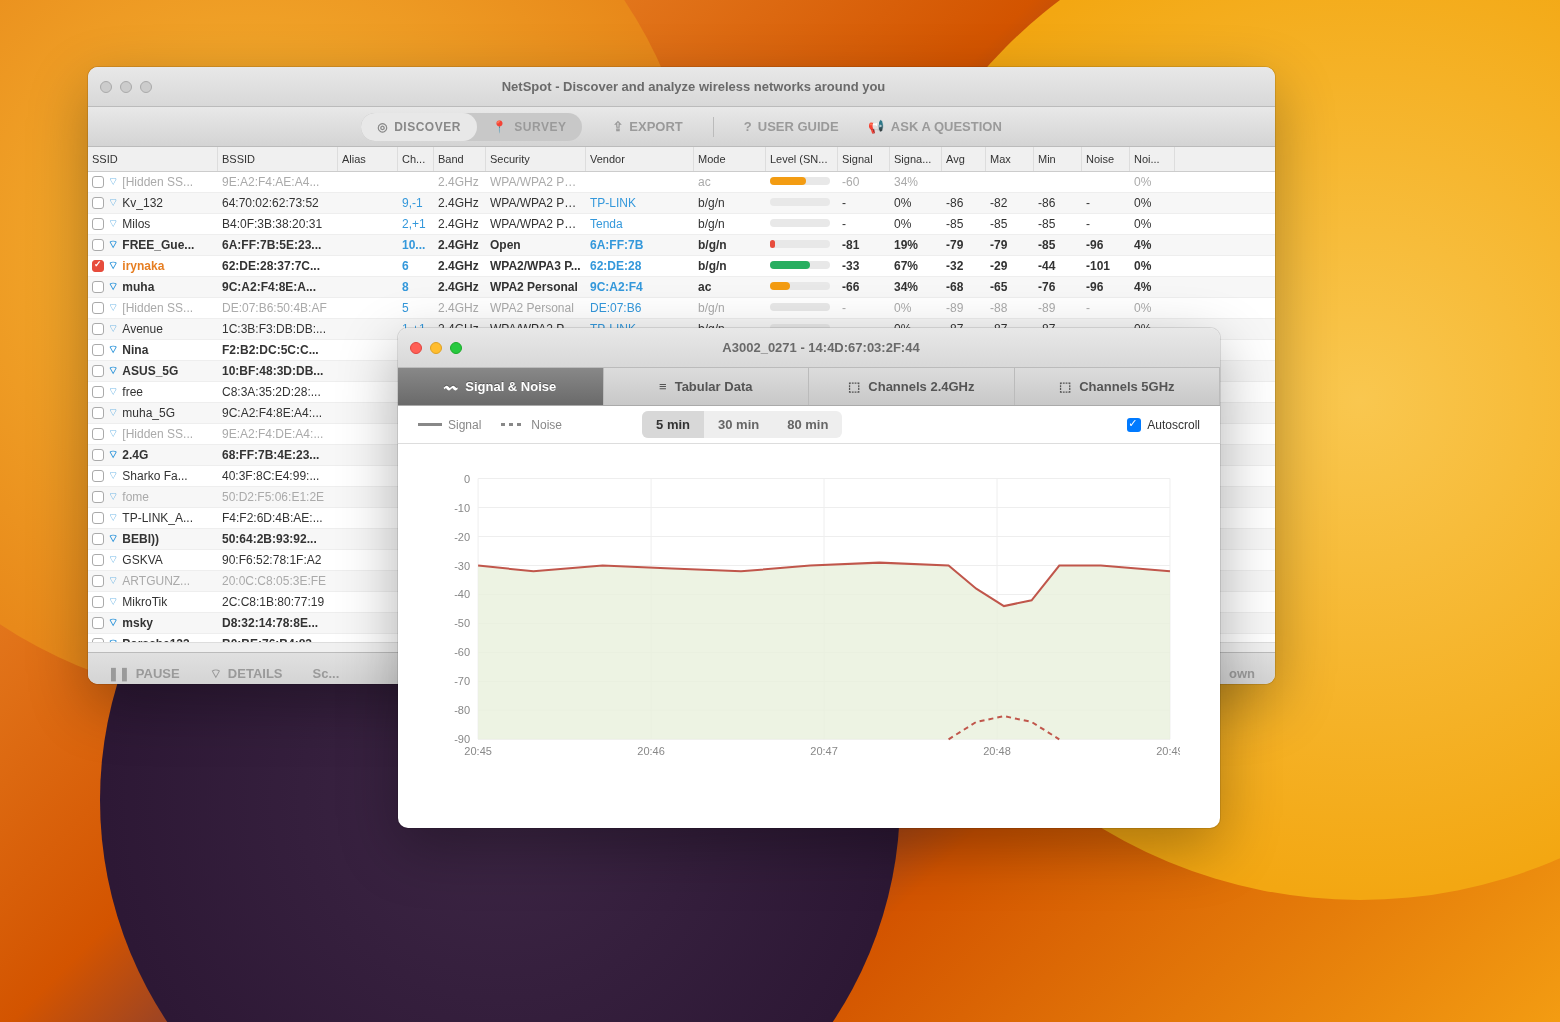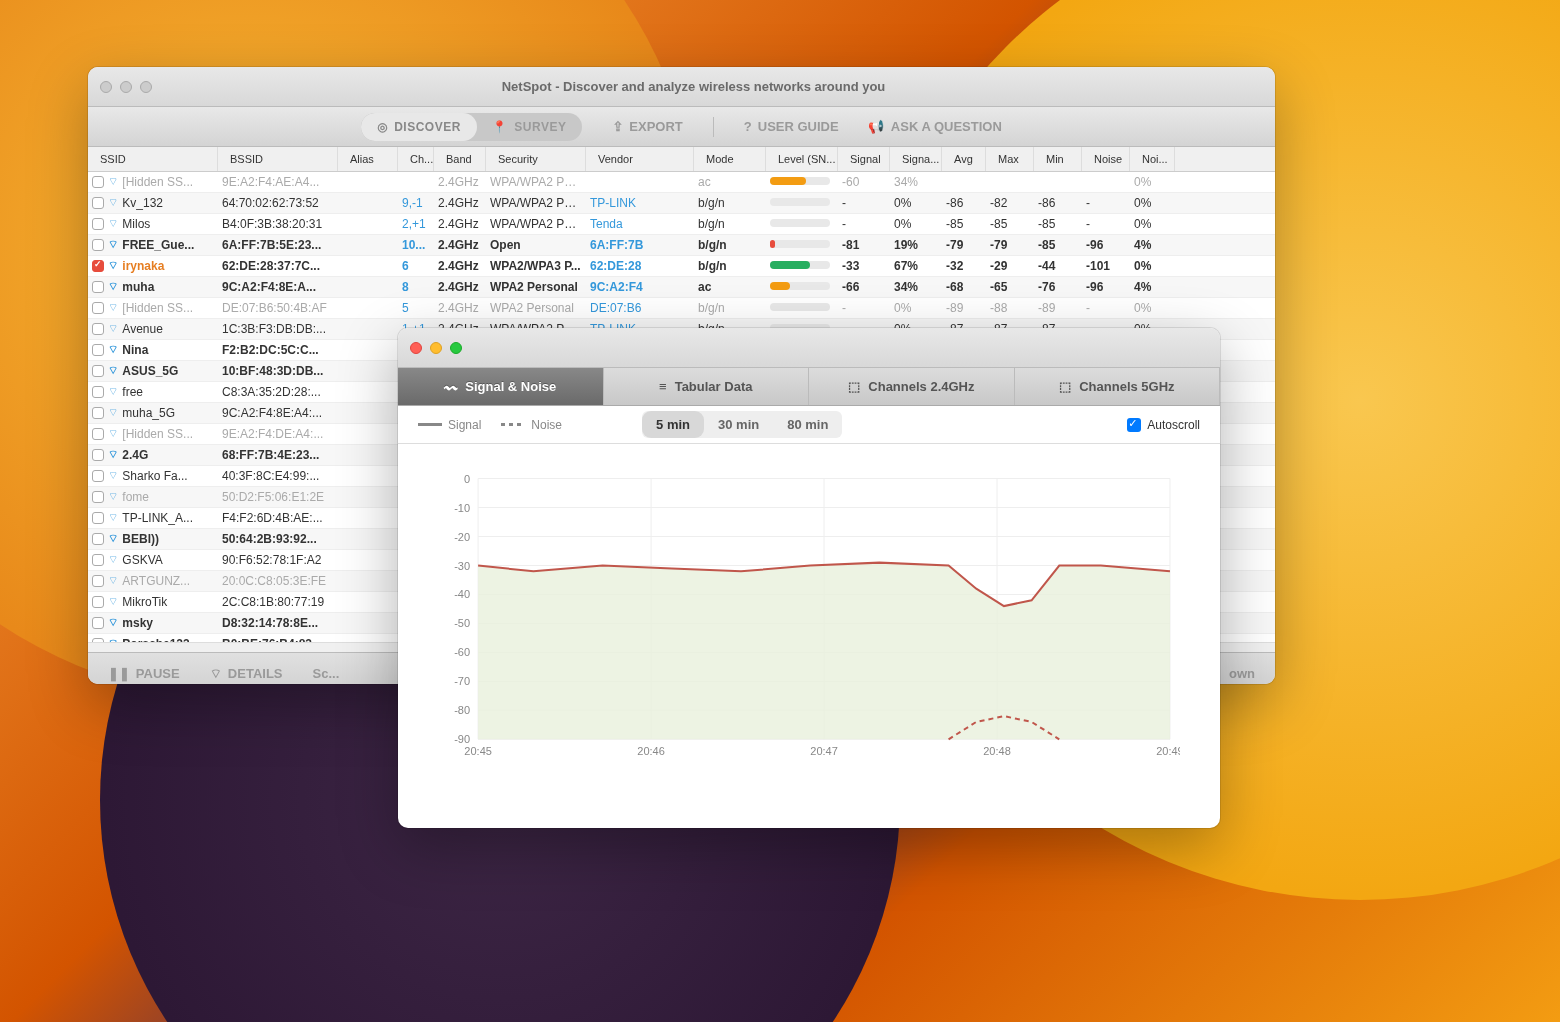--- a/index.html
+++ b/index.html
@@ -19,21 +19,21 @@
 .tl.dim{background:#ccc;border:1px solid #aaa;}
 .title{position:absolute;left:0;right:0;text-align:center;font-size:13px;color:#6a6a6a;font-weight:600;pointer-events:none;margin-left:24px;}
 .toolbar{height:40px;background:linear-gradient(#e8e8e8,#d4d4d4);display:flex;align-items:center;justify-content:center;gap:30px;border-bottom:1px solid #bbb;font-size:13px;color:#9a9a9a;font-weight:600;}
 .pill-group{display:flex;background:#c8c8c8;border-radius:14px;height:28px;overflow:hidden;}
 .pill{padding:0 16px;display:flex;align-items:center;gap:6px;font-size:12px;letter-spacing:0.5px;}
 .pill.active{background:#e8e8e8;border-radius:14px;color:#888;font-weight:700;}
 .tool-item{display:flex;align-items:center;gap:6px;cursor:pointer;}
 .divider{width:1px;height:20px;background:#bbb;}
 .table-wrap{height:495px;overflow:hidden;background:#fff;}
 .thead{display:grid;grid-template-columns:130px 120px 60px 36px 52px 100px 108px 72px 72px 52px 52px 44px 48px 48px 48px 45px;font-size:11px;color:#333;background:#f0f0f0;border-bottom:1px solid #ccc;}
-.thead>div{padding:6px 4px;border-right:1px solid #ddd;white-space:nowrap;overflow:hidden;margin-left:8px;}
+.thead>div{padding:6px 4px;border-right:1px solid #ddd;white-space:nowrap;overflow:hidden;}
 .tbody{font-size:12px;}
 .row{display:grid;grid-template-columns:130px 120px 60px 36px 52px 100px 108px 72px 72px 52px 52px 44px 48px 48px 48px 45px;border-bottom:1px solid #eee;height:21px;}
 .row>div{padding:3px 4px;white-space:nowrap;overflow:hidden;text-overflow:ellipsis;color:#333;}
 .row.even{background:#f7f7f7;}
 .row.bold>div{font-weight:700;}
 .row.dim>div{color:#aaa;}
 .row.selected{background:#fff;}
 .row.selected .ssid-cell{color:#e67e22;font-weight:700;}
 .ssid-cell{display:flex;align-items:center;gap:4px;}
 .chk{width:12px;height:12px;border:1px solid #aaa;border-radius:3px;background:#fff;flex-shrink:0;}
@@ -48,21 +48,21 @@
 .scrollbar-h{height:10px;background:#f0f0f0;border-top:1px solid #ddd;}
 
 .detail-window{top:328px;left:398px;width:822px;height:500px;background:#fff;}
 .detail-tabs{display:flex;height:38px;background:linear-gradient(#dcdcdc,#c8c8c8);border-bottom:1px solid #aaa;}
 .dtab{flex:1;display:flex;align-items:center;justify-content:center;gap:8px;font-size:13px;color:#555;font-weight:600;border-right:1px solid #bbb;cursor:pointer;}
 .dtab.active{background:linear-gradient(#888,#6a6a6a);color:#fff;text-shadow:0 -1px 0 rgba(0,0,0,0.3);}
 .detail-controls{height:38px;display:flex;align-items:center;padding:0 20px;gap:20px;border-bottom:1px solid #ddd;font-size:12px;color:#888;}
 .legend-item{display:flex;align-items:center;gap:6px;}
 .legend-line{width:24px;height:3px;}
 .time-group{display:flex;background:#eee;border-radius:6px;overflow:hidden;margin-left:60px;}
-.time-btn{padding:6px 14px;font-size:13px;color:#666;cursor:pointer;font-weight:600;border-radius:9px;}
+.time-btn{padding:6px 14px;font-size:13px;color:#666;cursor:pointer;font-weight:600;}
 .time-btn.active{background:#d8d8d8;color:#333;}
 .autoscroll{margin-left:auto;display:flex;align-items:center;gap:6px;color:#333;}
 .autoscroll-chk{width:14px;height:14px;background:#007aff;border-radius:3px;position:relative;}
 .autoscroll-chk::after{content:"✓";color:#fff;font-size:11px;position:absolute;top:-1px;left:1px;}
 .chart-area{padding:20px 40px 10px 40px;height:340px;position:relative;}
 svg.chart{width:100%;height:100%;}
 .time-scroll{height:30px;display:flex;align-items:center;padding:0 40px;gap:10px;font-size:11px;color:#888;}
 .time-track{flex:1;height:6px;background:#e8e8e8;border-radius:3px;position:relative;}
 .time-thumb{position:absolute;right:0;width:55%;height:14px;top:-4px;background:#fff;border:1px solid #bbb;border-radius:3px;}
 </style>
@@ -742,20 +742,21 @@
   </div>
 </div>
 
 <div class="window detail-window">
   <div class="titlebar">
     <div class="traffic">
       <div class="tl red"></div>
       <div class="tl yellow"></div>
       <div class="tl green"></div>
     </div>
+    <div class="title">A3002_0271 - 14:4D:67:03:2F:44</div>
   </div>
   <div class="detail-tabs">
     <div class="dtab active">
         <span>〰</span>
         <span>Signal &amp; Noise</span>
       </div>
     <div class="dtab">
         <span>≡</span>
         <span>Tabular Data</span>
       </div>

